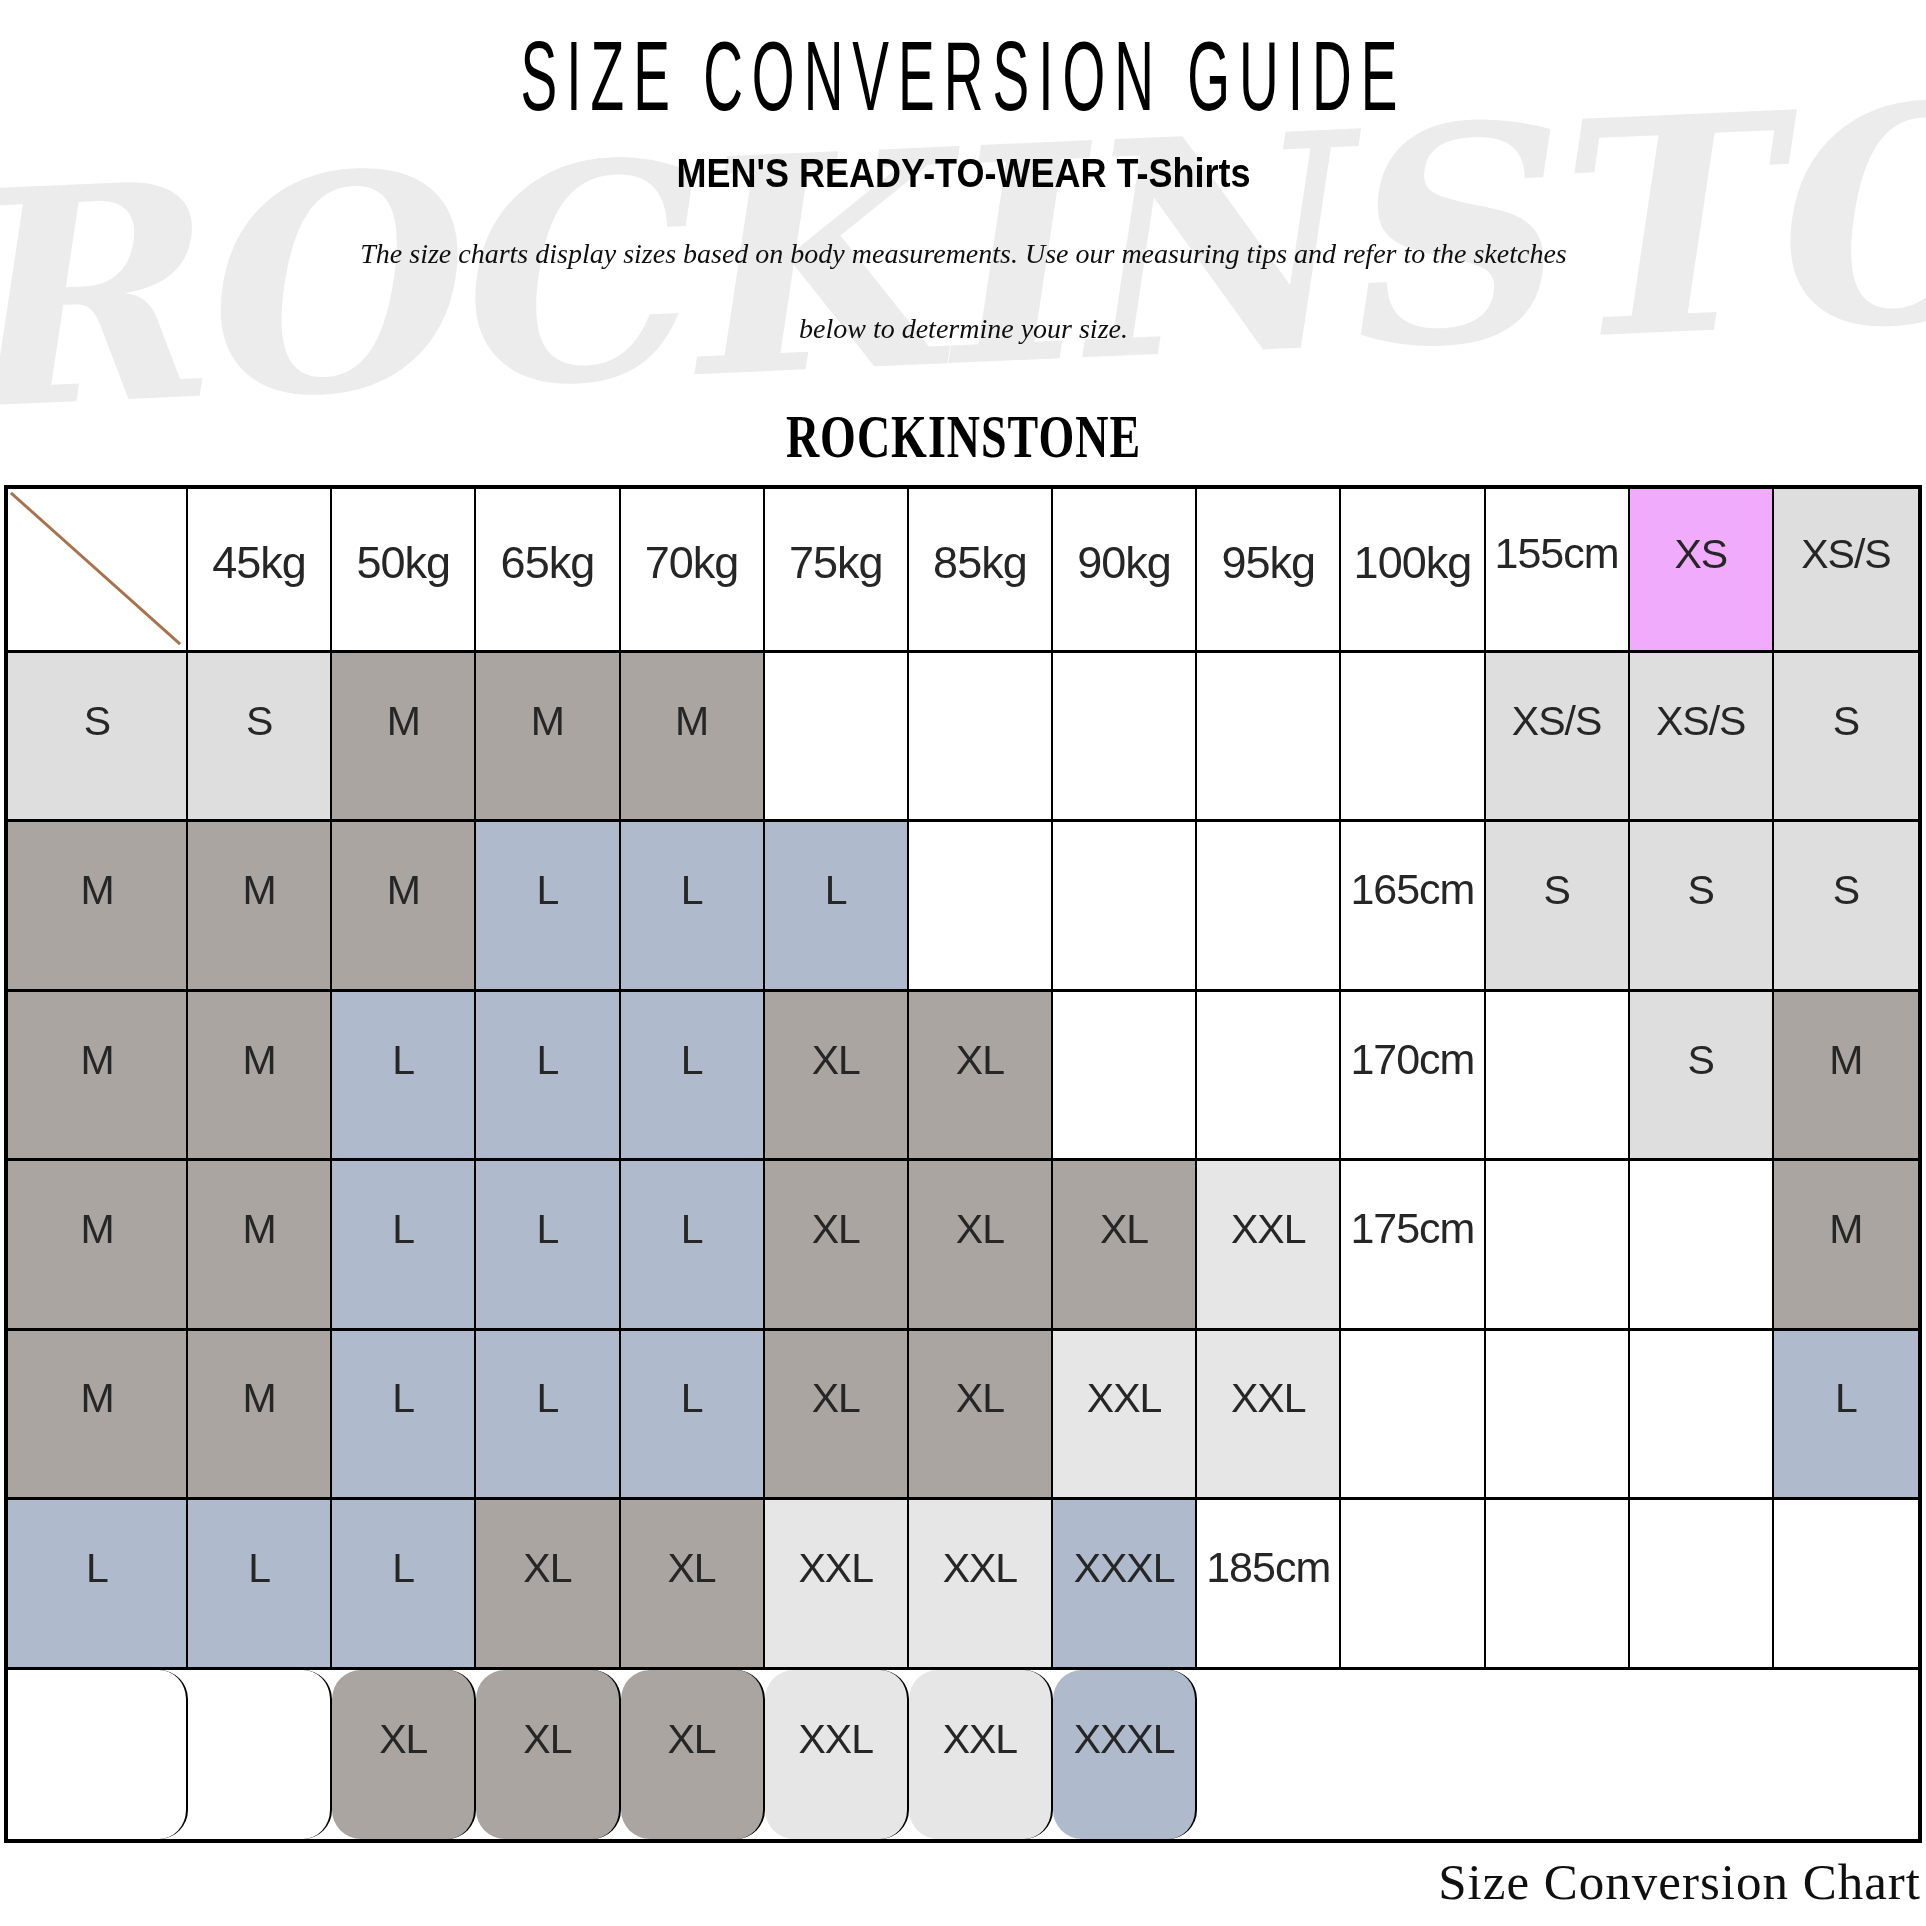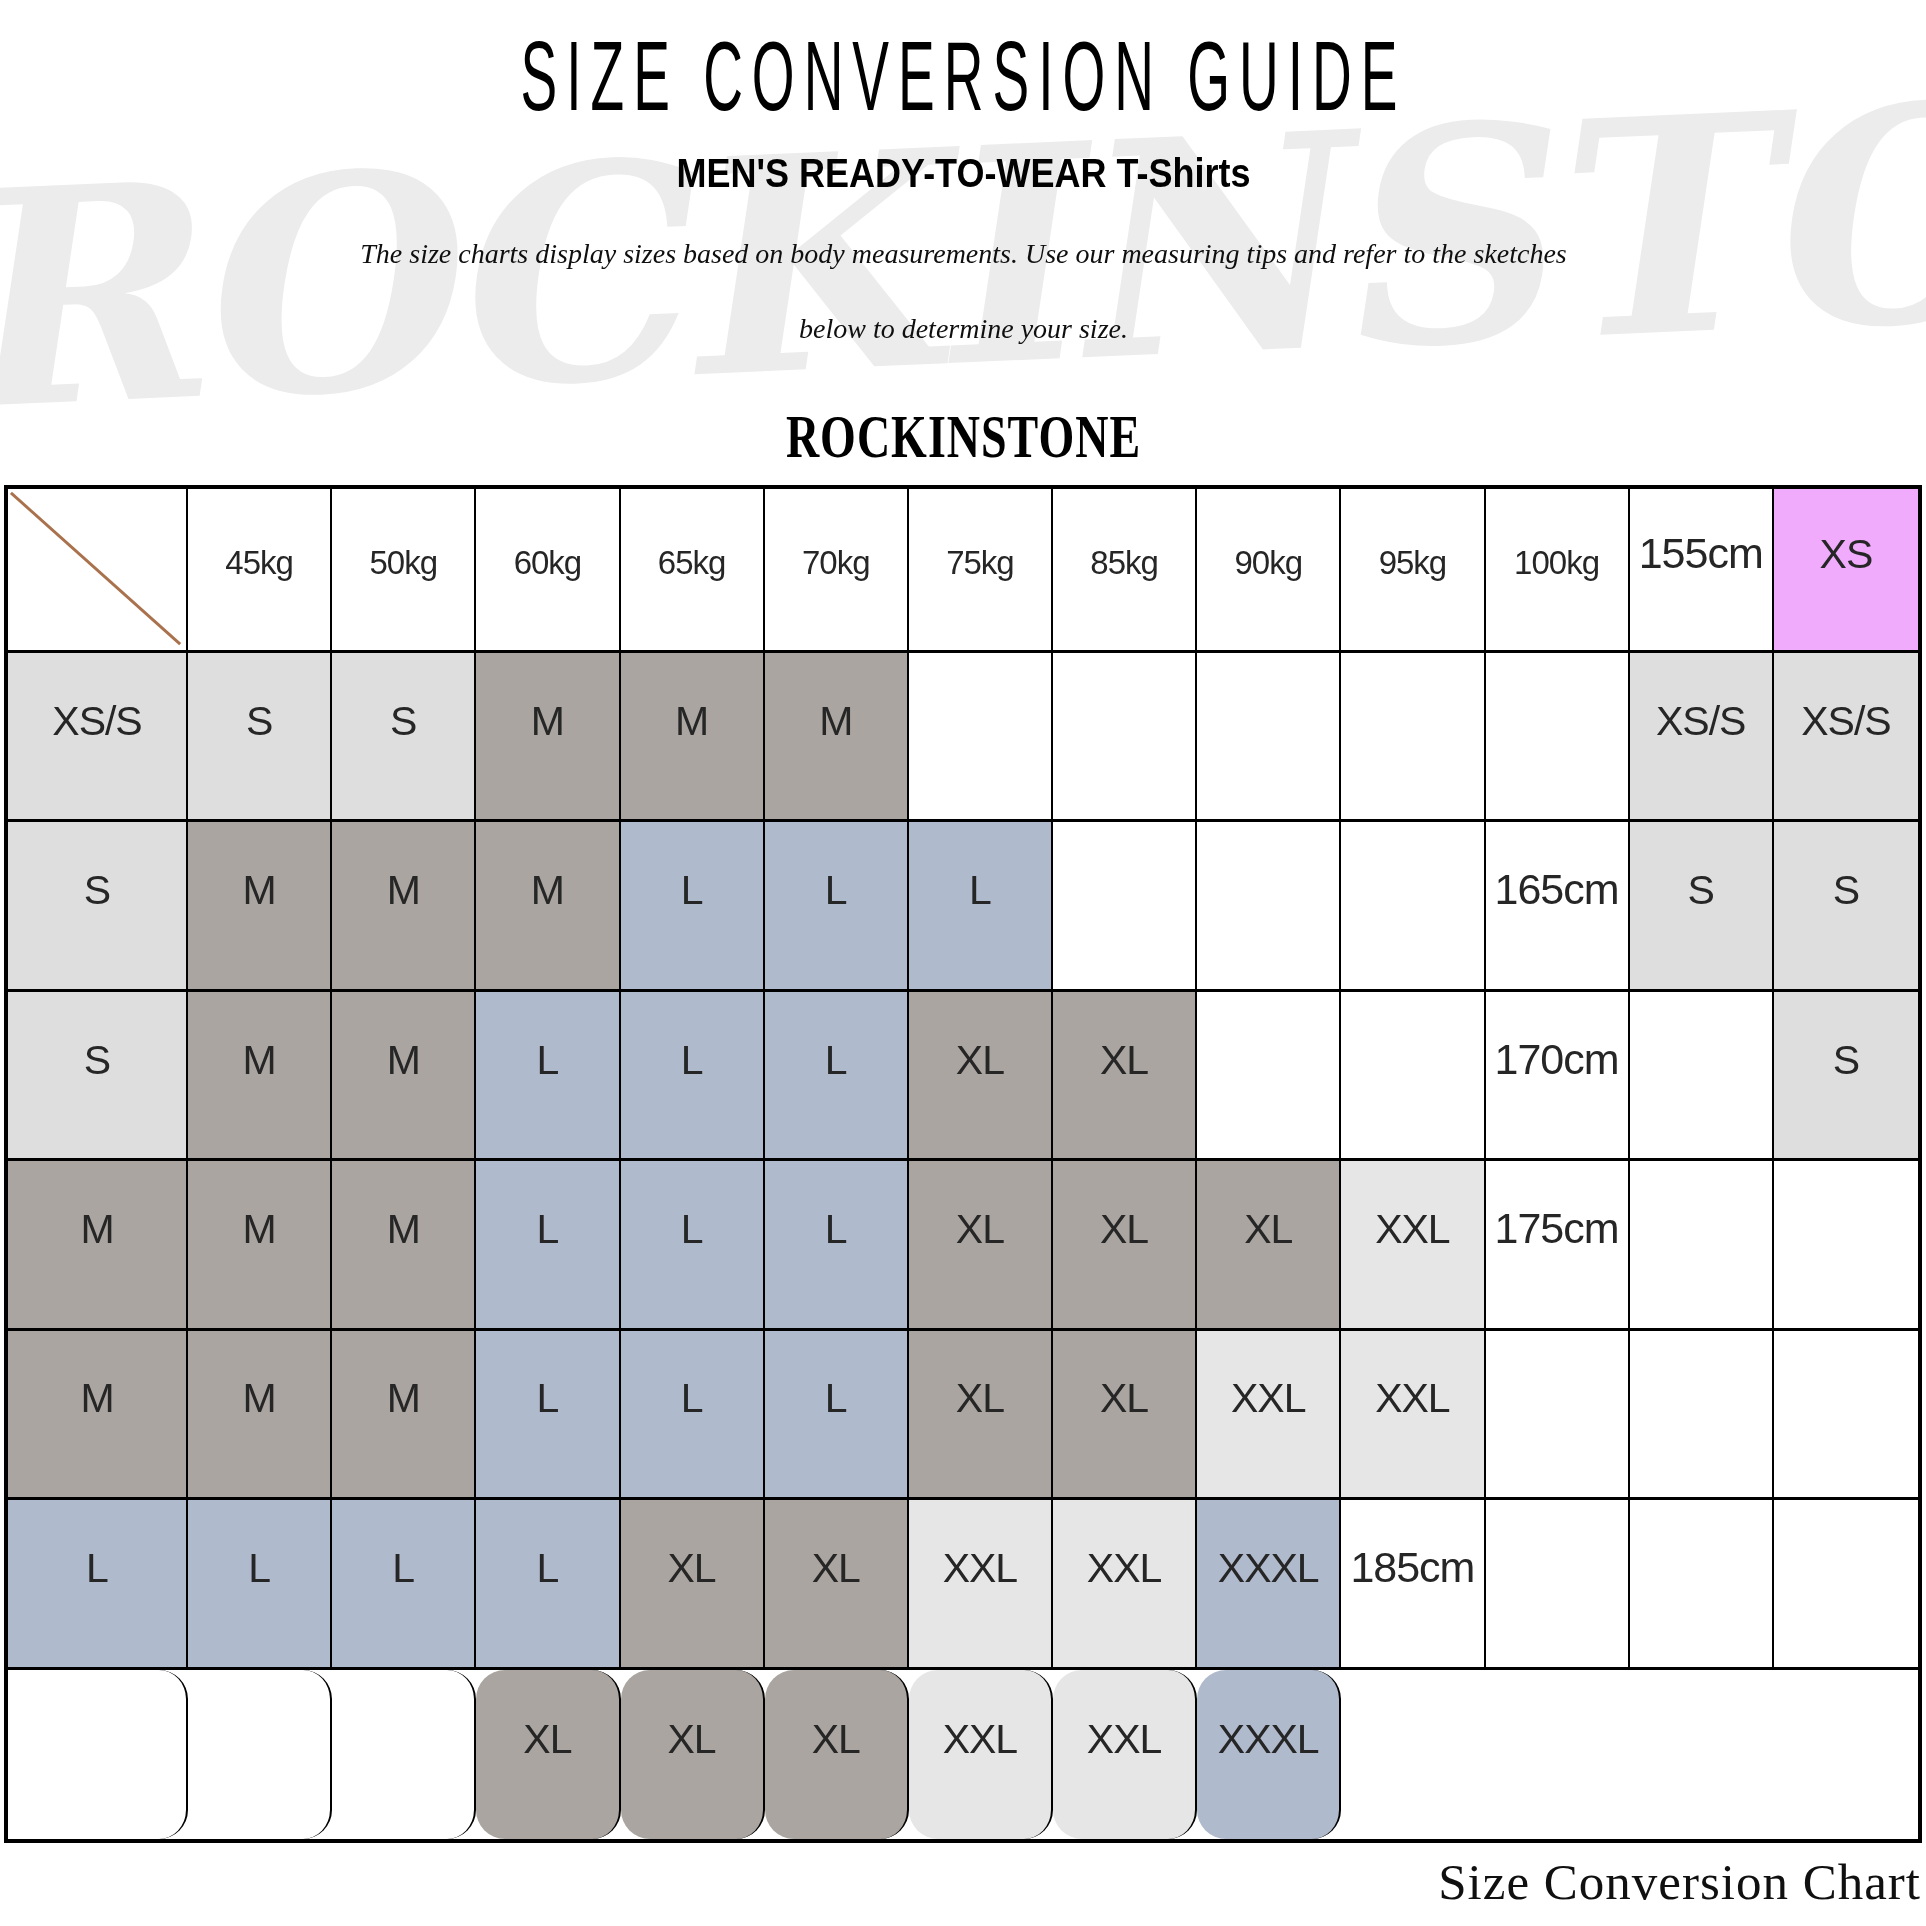--- a/index.html
+++ b/index.html
@@ -43,21 +43,21 @@
     border:4px solid #000;box-sizing:border-box;background:#fff;z-index:2;
   }
   .cell{
     border-right:2px solid #000;border-bottom:3px solid #000;
     display:flex;align-items:center;justify-content:center;
     box-sizing:border-box;color:#262626;overflow:hidden;letter-spacing:-1px;
     background:#fff;
   }
   .cell:nth-child(13n){border-right:none;}
   .cell:nth-child(n+92){border-bottom:none;border-radius:29px;}
-  .head{font-size:33px;padding-bottom:14px;}
+  .head{font-size:45px;padding-bottom:14px;}
   .rowhead{font-size:43px;padding-bottom:32px;}
   .val{font-size:41px;padding-bottom:30px;}
   .corner{padding:0;}
   .corner svg{display:block;width:100%;height:100%;}
   .caption{
     position:absolute;top:1853px;right:6px;
     font-family:"Liberation Serif",serif;font-size:51px;color:#101010;
     letter-spacing:1px;z-index:2;
   }
 </style>
@@ -76,21 +76,20 @@
 <div class="brand">ROCKINSTONE</div>
 
 <div id="size-table">
     <div class="cell corner">
       <svg viewBox="0 0 182 166" preserveAspectRatio="none">
         <line x1="3" y1="4" x2="176" y2="160" stroke="#A9714C" stroke-width="3"></line>
       </svg>
     </div>
     <div class="cell head">45kg</div>
     <div class="cell head">50kg</div>
-    <div class="cell head">60kg</div>
     <div class="cell head">65kg</div>
     <div class="cell head">70kg</div>
     <div class="cell head">75kg</div>
     <div class="cell head">85kg</div>
     <div class="cell head">90kg</div>
     <div class="cell head">95kg</div>
     <div class="cell head">100kg</div>
     <div class="cell rowhead">155cm</div>
     <div class="cell val" style="background-color: #f0abfc;">XS</div>
     <div class="cell val" style="background-color: rgb(222, 222, 222);">XS/S</div>

